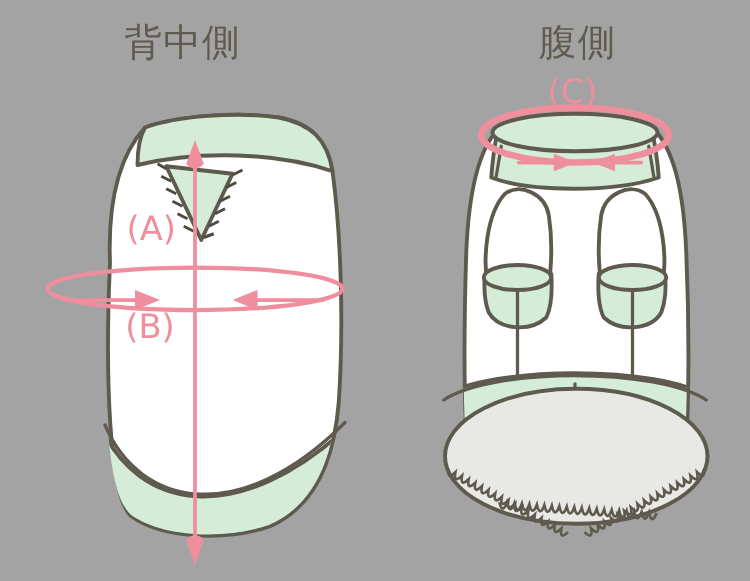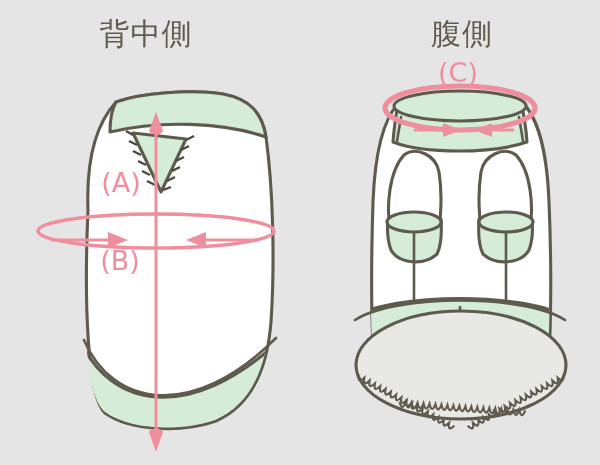--- a/index.html
+++ b/index.html
@@ -11,21 +11,21 @@
   body {
     width: 600px;
     height: 465px;
     overflow: hidden;
     font-family: "DejaVu Sans", "Liberation Sans", sans-serif;
   }
   #diagram-root {
     position: relative;
     width: 600px;
     height: 465px;
-    background: #e5e5e5;
+    background: #a3a3a3;
   }
   svg.figure-canvas {
     position: absolute;
     top: 0;
     left: 0;
     width: 600px;
     height: 465px;
     display: block;
   }
   .panel-title {

